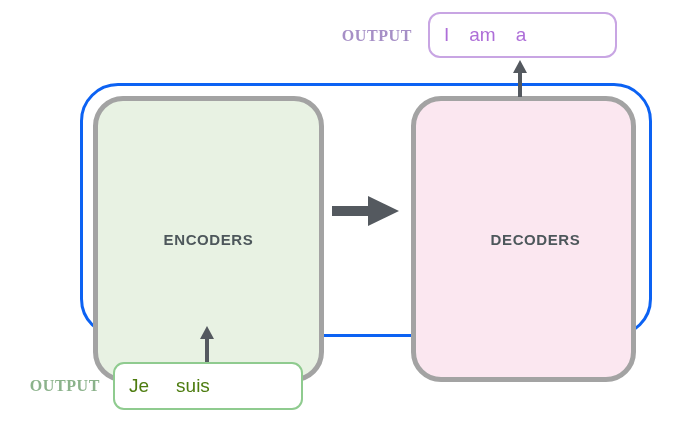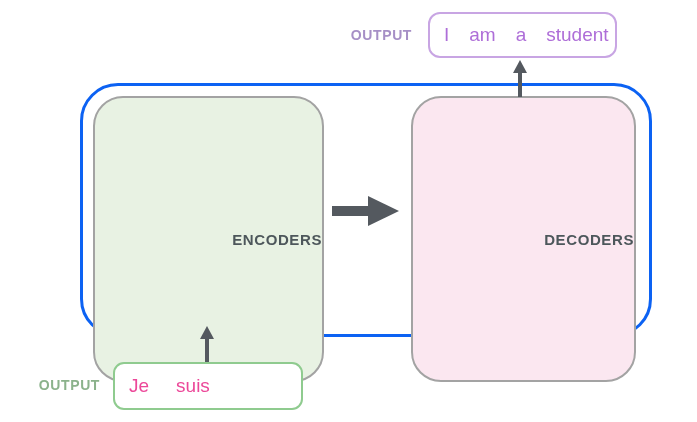--- a/index.html
+++ b/index.html
@@ -22,26 +22,26 @@
     border-radius: 38px;
     box-sizing: border-box;
     background: #ffffff;
     z-index: 1;
   }
 
   
   .stack-box {
     top: 96px;
     height: 286px;
-    border: 2px solid #a3a3a3;
+    border: 5px solid #a3a3a3;
     border-radius: 30px;
     box-sizing: border-box;
     display: flex;
     align-items: center;
-    justify-content: flex-end;
+    justify-content: center;
     z-index: 2;
   }
   #encoders-box { left: 93px;  width: 231px; background: #e8f2e3; }
   #decoders-box { left: 411px; width: 225px; background: #fbe7f0; padding-left: 24px; }
   .stack-label {
     font-size: 15px;
     font-weight: 600;
     letter-spacing: 0.6px;
     color: #4d575b;
   }
@@ -64,30 +64,31 @@
     color: #ae6ed8;
     font-size: 19px;
   }
   #input-box {
     left: 113px; top: 362px;
     width: 190px; height: 48px;
     border: 2.5px solid #8fcb8f;
     border-radius: 11px;
     padding: 0 14px;
     gap: 27px;
-    color: #ec4899;
+    color: #4d7c0f;
     font-size: 19px;
   }
 
   
   .side-label {
-    font-size: 14px;
+    font-size: 16px;
     font-weight: 600;
     letter-spacing: 0.6px;
     z-index: 3;
+    font-family: Liberation Serif, serif;
   }
   #output-label { right: 285px; top: 27px; color: #a68fc6; }
   #input-label  { right: 597px; top: 377px; color: #8bb28b; }
 
   
   .arrow-part { z-index: 5; }
   #mid-arrow-shaft {
     left: 332px; top: 206px;
     width: 38px; height: 10px;
     background: #54595f;
@@ -128,21 +129,20 @@
 <body>
 
 <div id="canvas">
 
   <div class="abs side-label" id="output-label">OUTPUT</div>
 
   <div class="abs sentence-box" id="output-box">
     <span>I</span>
     <span>am</span>
     <span>a</span>
-    <span>student</span>
   </div>
 
   <div class="abs arrow-part" id="output-arrow-head"></div>
   <div class="abs arrow-part" id="output-arrow-shaft"></div>
 
   <div class="abs" id="blue-container"></div>
 
   <div class="abs stack-box" id="encoders-box">
     <span class="stack-label">ENCODERS</span>
   </div>

